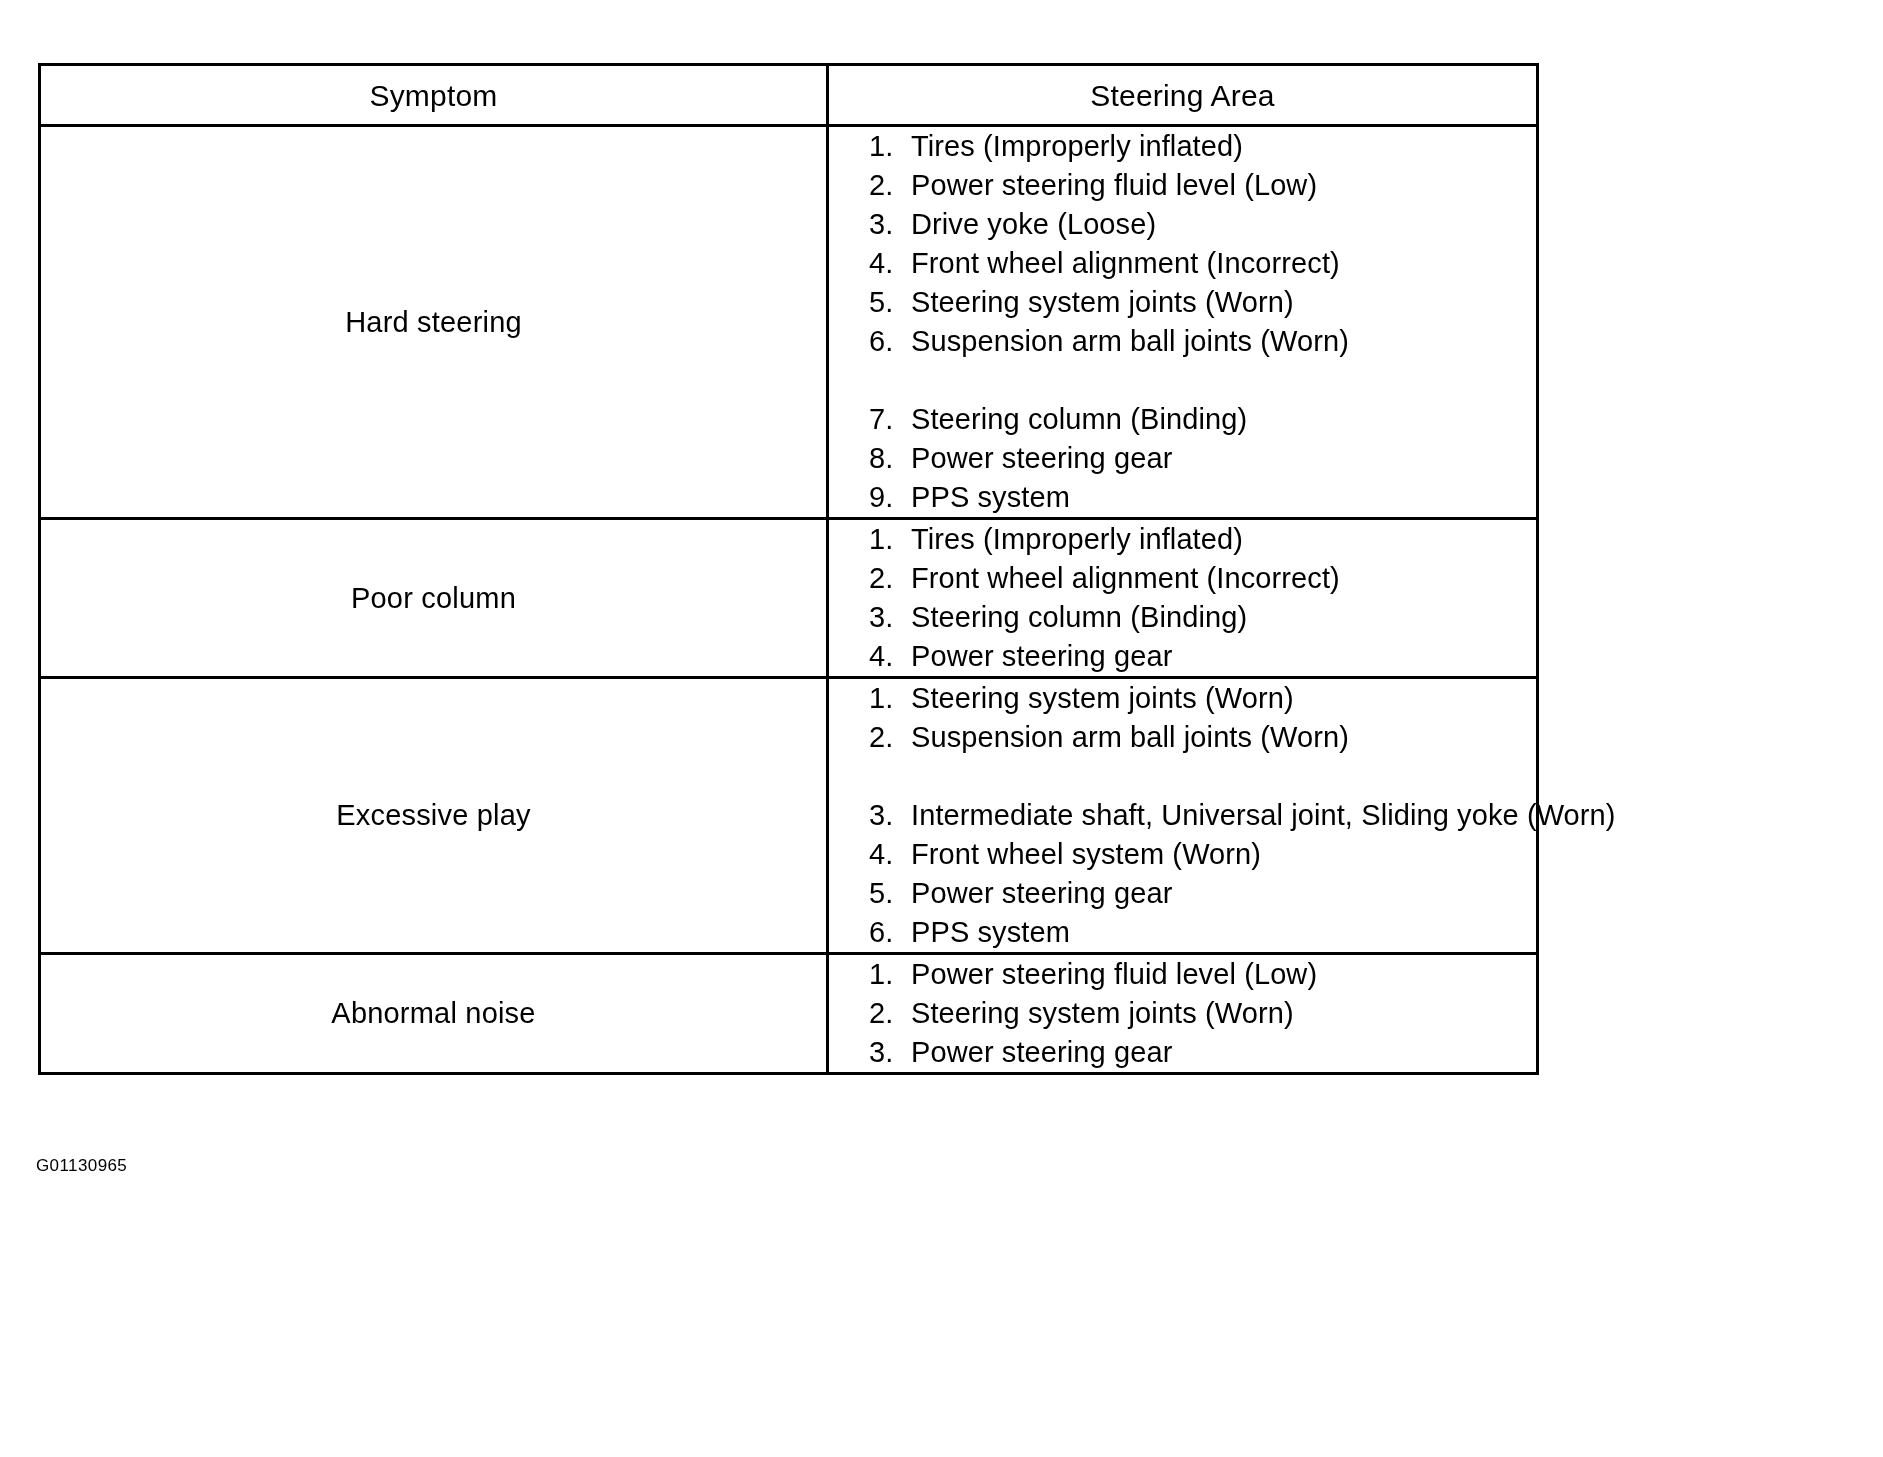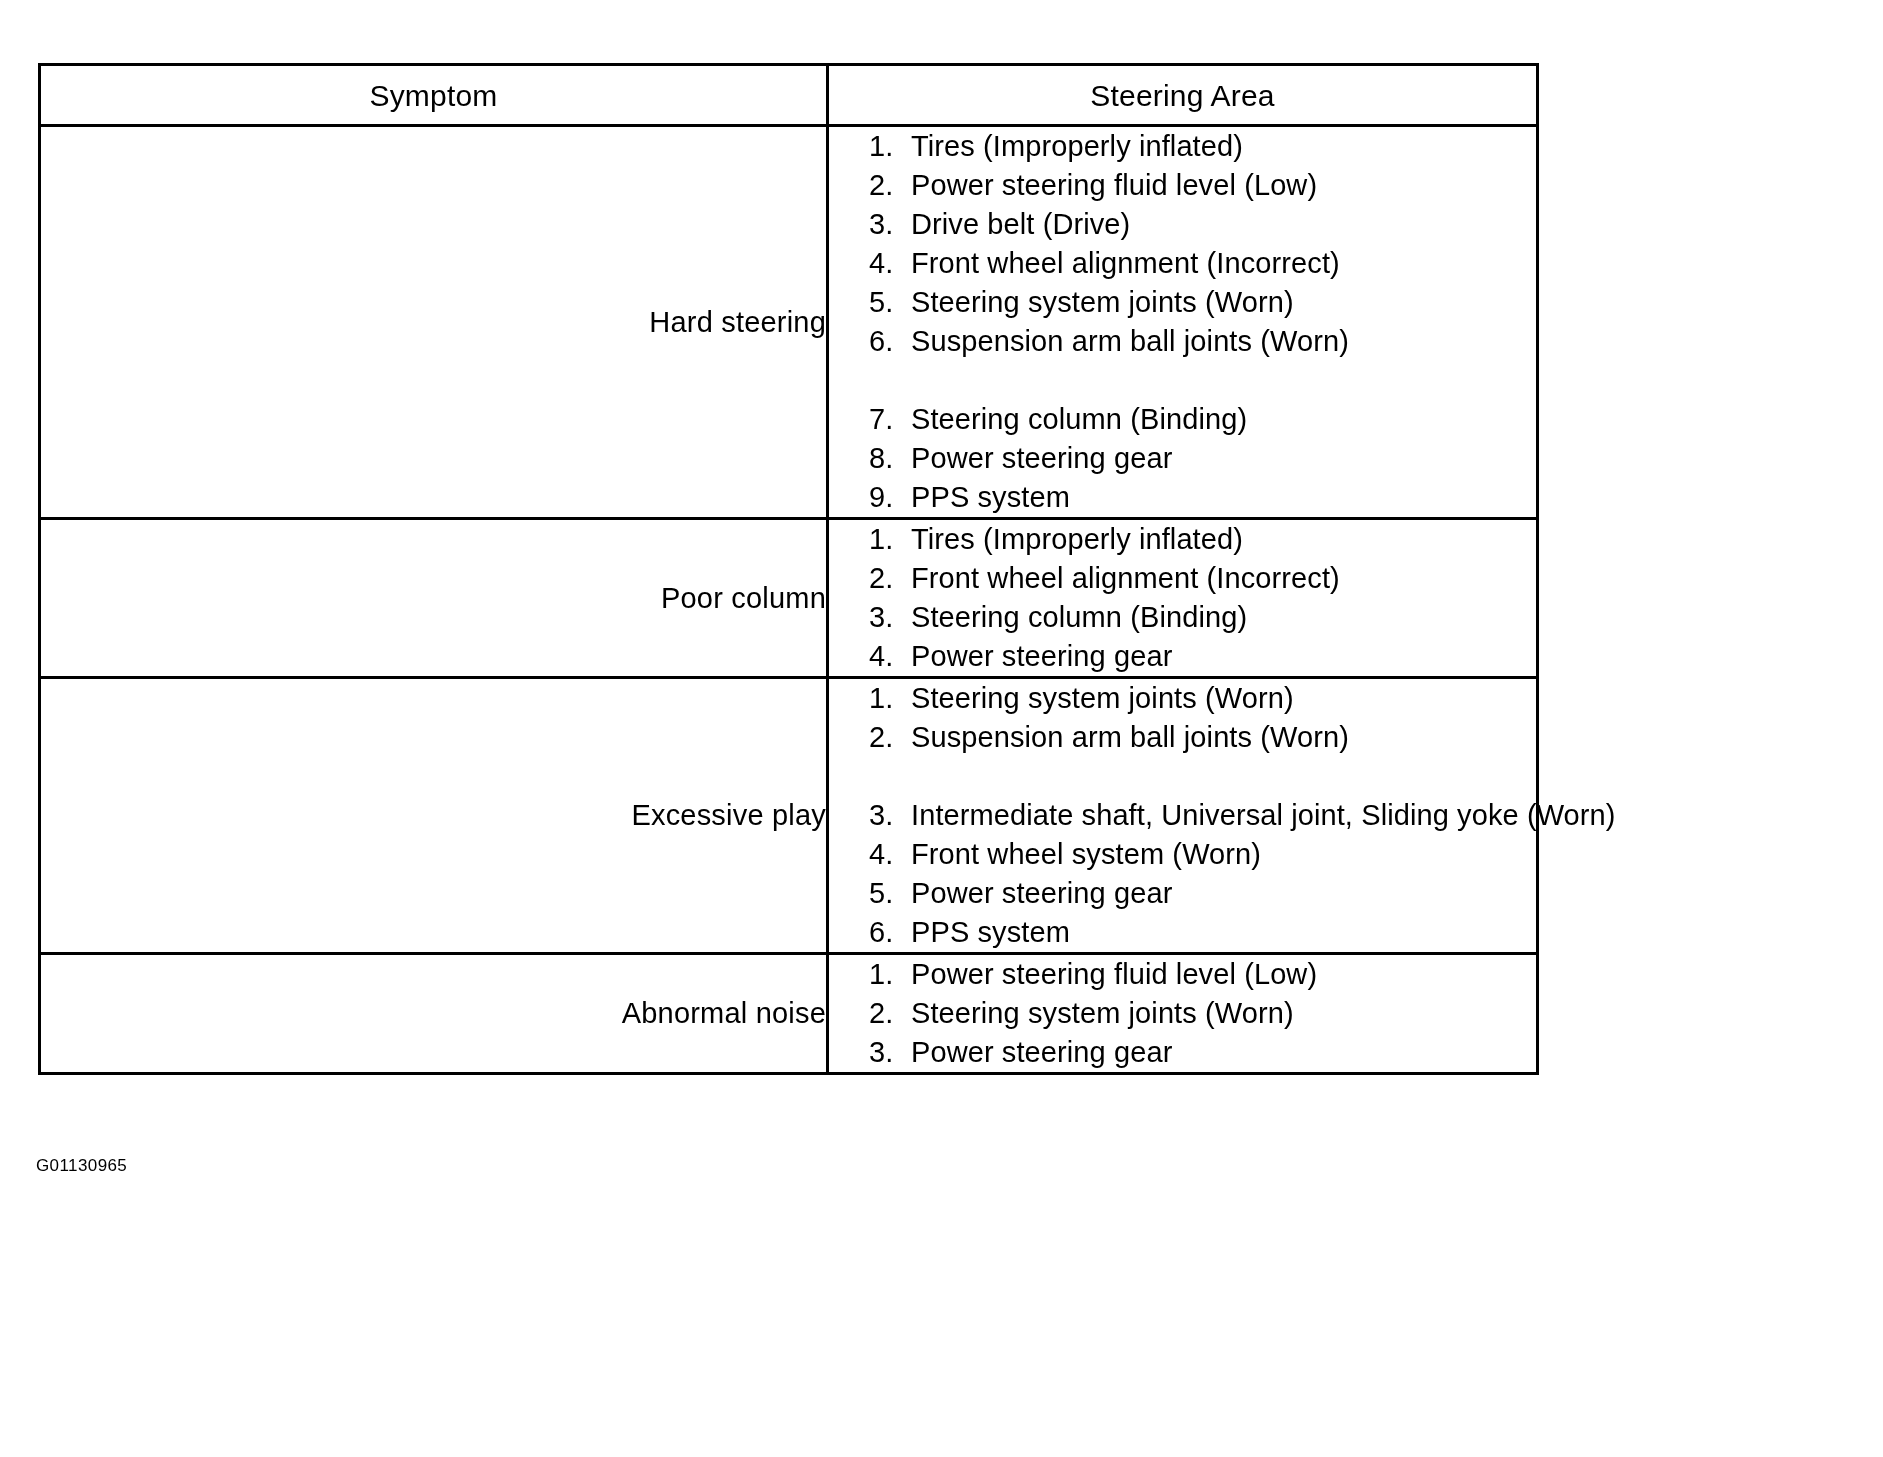--- a/index.html
+++ b/index.html
@@ -54,21 +54,21 @@
     padding: 8px 0 10px 0;
     letter-spacing: 0.2px;
   }
 
   
   .symptom-cell {
     padding: 0 0 0 16px;
     font-size: 29px;
     line-height: 1.2;
     letter-spacing: 0.2px;
-    text-align: right;
+    text-align: center;
   }
 
   
   .suspect-cell {
     padding: 18px 0 18px 0;
     vertical-align: top;
   }
 
   ol.suspect-list {
     list-style: none;
@@ -131,21 +131,21 @@
               <li>
                 <span class="num">1.</span>
                 <span class="txt">Tires (Improperly inflated)</span>
               </li>
               <li>
                 <span class="num">2.</span>
                 <span class="txt">Power steering fluid level (Low)</span>
               </li>
               <li>
                 <span class="num">3.</span>
-                <span class="txt">Drive belt (Drive)</span>
+                <span class="txt">Drive yoke (Loose)</span>
               </li>
               <li>
                 <span class="num">4.</span>
                 <span class="txt">Front wheel alignment (Incorrect)</span>
               </li>
               <li>
                 <span class="num">5.</span>
                 <span class="txt">Steering system joints (Worn)</span>
               </li>
               <li>

